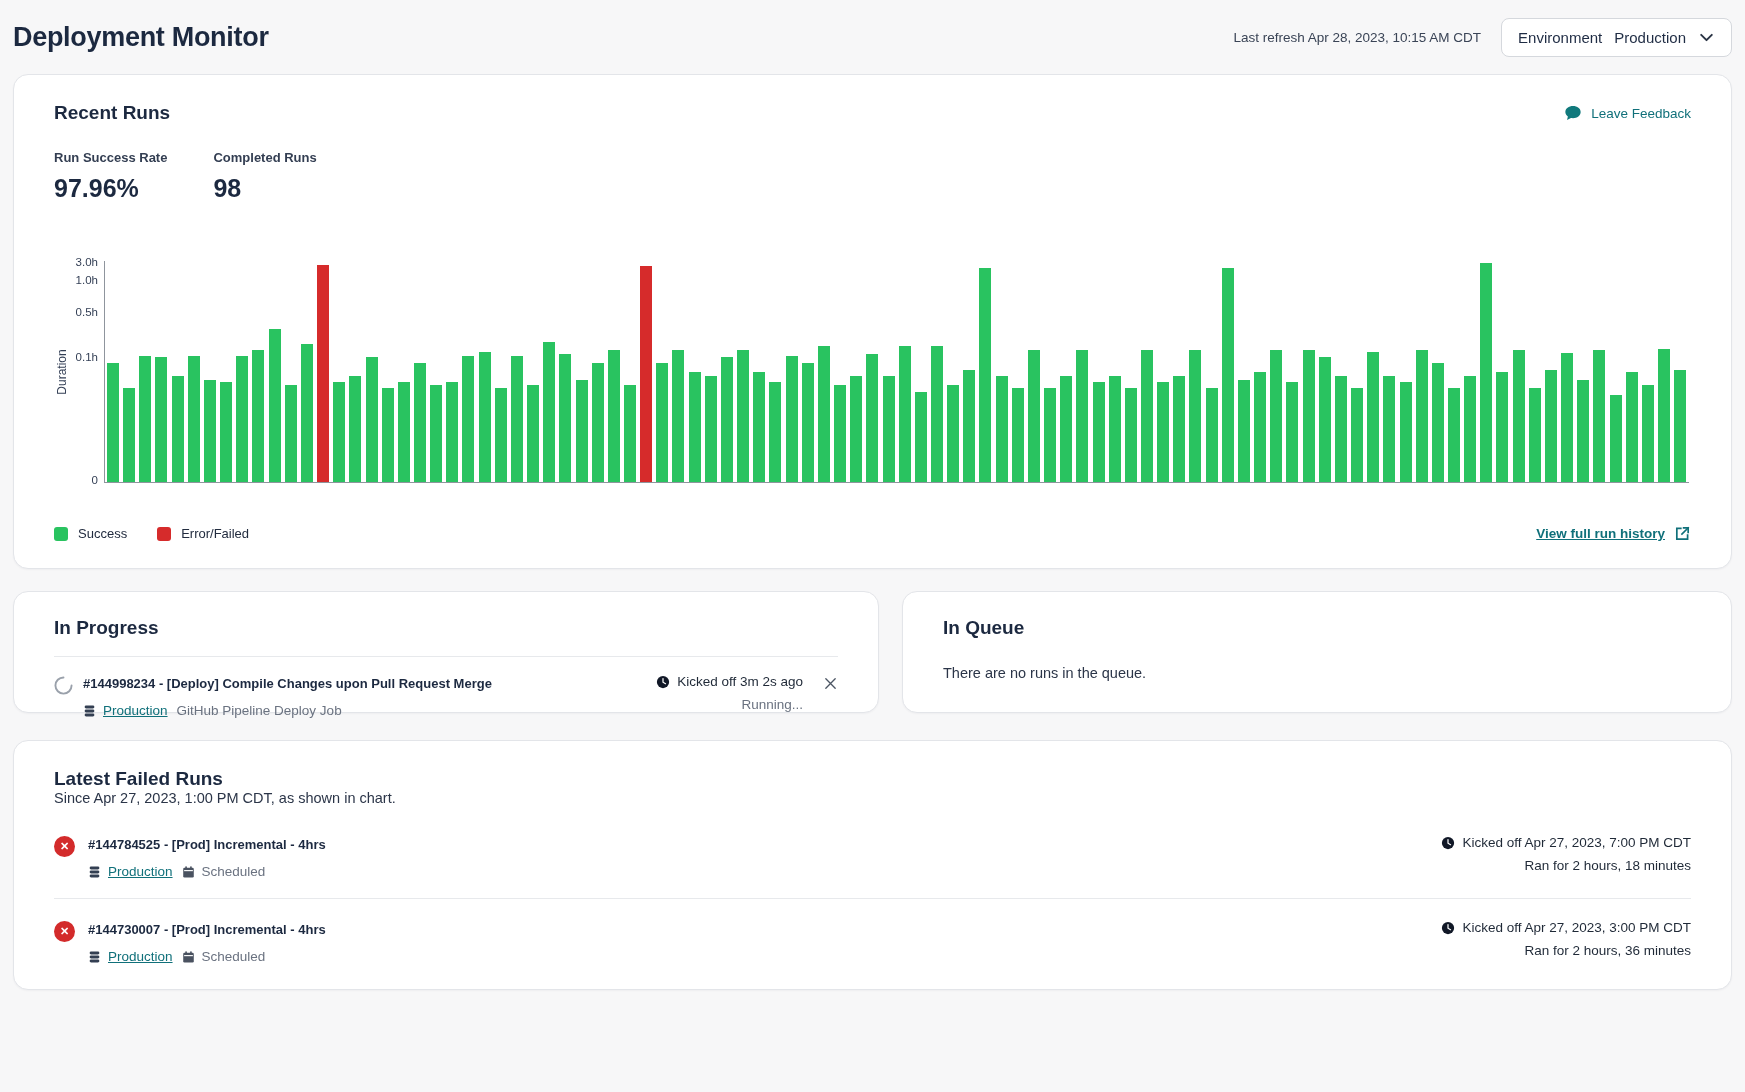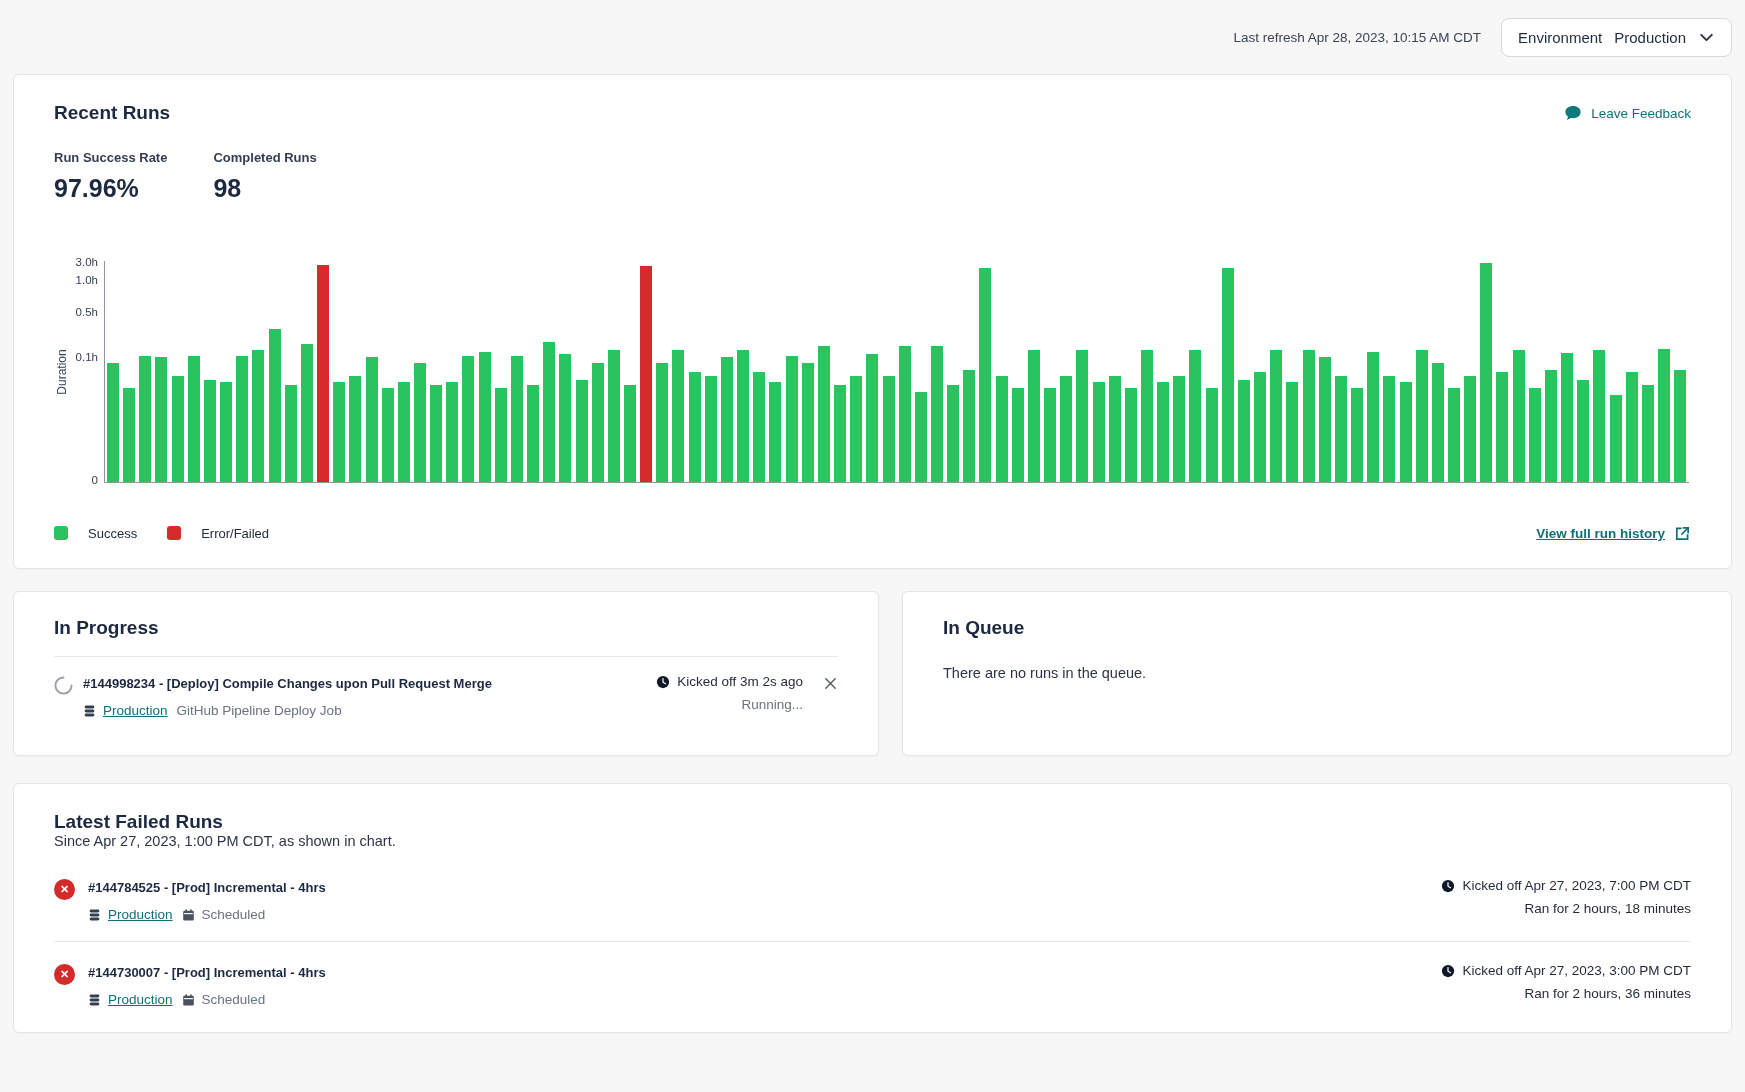--- a/index.html
+++ b/index.html
@@ -17,21 +17,21 @@
   .page-title { font-size:27px; font-weight:700; color:#1c2940; margin:0; letter-spacing:-.3px; }
   .top-right { margin-left:auto; display:flex; align-items:center; gap:20px; }
   .last-refresh { font-size:13.5px; color:#3a4456; }
   .env-select {
     display:flex; align-items:center; gap:12px; background:#fff;
     border:1px solid #d5d8dd; border-radius:8px; padding:10px 16px;
     font-size:15px; color:#1f2c44; cursor:pointer;
   }
 
   
-  .card { background:#fff; border:1px solid #e3e5e9; border-radius:6px; box-shadow:0 1px 2px rgba(16,24,40,.04); }
+  .card { background:#fff; border:1px solid #e3e5e9; border-radius:15px; box-shadow:0 1px 2px rgba(16,24,40,.04); }
 
   .recent-card { margin:12px 13px 0; padding:27px 40px 26px; }
   .card-head-row { display:flex; align-items:center; }
   .card-title { font-size:19px; font-weight:700; color:#1c2940; margin:0; }
   .feedback-link { margin-left:auto; display:flex; align-items:center; gap:9px; color:#10707a; font-size:13.5px; }
 
   .stats-row { display:flex; gap:46px; margin-top:26px; }
   .stat-label { font-size:13px; font-weight:700; color:#333e52; }
   .stat-value { font-size:25px; font-weight:700; color:#1c2940; margin-top:9px; }
 
@@ -46,28 +46,28 @@
   .ytick { position:absolute; right:calc(100% + 7px); transform:translateY(50%); font-size:11.5px; color:#333f55; white-space:nowrap;margin-top:43px; }
   .yt-3 { bottom:220px; } .yt-1 { bottom:202px; } .yt-05 { bottom:170px; } .yt-01 { bottom:125px; } .yt-0 { bottom:2px; }
   .duration-label {
     position:absolute; right:calc(100% + 36px); top:50%;
     transform:translateY(-50%) rotate(180deg); writing-mode:vertical-rl;
     font-size:12px; color:#333f55;
   }
   .xlabels { display:flex; justify-content:space-between; font-size:11.5px; color:#333f55; margin-top:7px; }
 
   .legend-row { display:flex; align-items:center; margin-top:42px; font-size:13px; color:#222c3f; }
-  .legend-item { display:flex; align-items:flex-start; gap:20px; margin-right:30px; }
+  .legend-item { display:flex; align-items:flex-end; gap:10px; margin-right:30px; }
   .swatch { width:14px; height:14px; border-radius:3px; }
   .view-history { margin-left:auto; display:flex; align-items:center; gap:9px; color:#10707a; font-size:13.5px; font-weight:700; }
   .view-history .lbl { text-decoration:underline; }
 
   
   .mid-row { display:grid; grid-template-columns:866px 1fr; gap:23px; margin:22px 13px 0; }
-  .mid-card { padding:25px 40px 0; height:165px; }
+  .mid-card { padding:25px 40px 0; height:122px; }
   .head-divider { height:1px; background:#e7e9ec; margin-top:17px; }
   .queue-empty { font-size:14.5px; color:#2b3548; margin-top:26px; }
 
   .progress-row { display:flex; align-items:flex-start; margin-top:17px; }
   .spinner { margin:2px 10px 0 0; flex:none; }
   .run-title { font-size:13px; font-weight:700; color:#1c2940; line-height:20px; }
   .run-meta { display:flex; align-items:center; gap:9px; margin-top:9px; font-size:13.5px; color:#6a7280; }
   .env-link { color:#10707a; text-decoration:underline; }
   .meta-pair { display:flex; align-items:center; gap:7px; }
   .right-info { margin-left:auto; text-align:right; font-size:13.5px; color:#1f2937; flex:none; }
@@ -85,20 +85,21 @@
   .err-badge {
     width:21px; height:21px; border-radius:50%; background:#d32b2b; color:#fff;
     font-size:11px; font-weight:700; display:flex; align-items:center; justify-content:center;
     margin:1px 13px 0 0; flex:none;
   }
 </style>
 </head>
 <body>
 
 <div class="topbar">
+  <h1 class="page-title">Deployment Monitor</h1>
   <div class="top-right">
     <span class="last-refresh">Last refresh Apr 28, 2023, 10:15 AM CDT</span>
     <div class="env-select">
       <span>Environment</span>
       <span>Production</span>
       <span style="display:flex;">
         <svg width="17" height="17" viewBox="0 0 16 16" fill="none" stroke="#2a3344" stroke-width="1.8" stroke-linecap="round" stroke-linejoin="round">
             <path d="M3 5.5l5 5 5-5"></path>
           </svg>
       </span>

